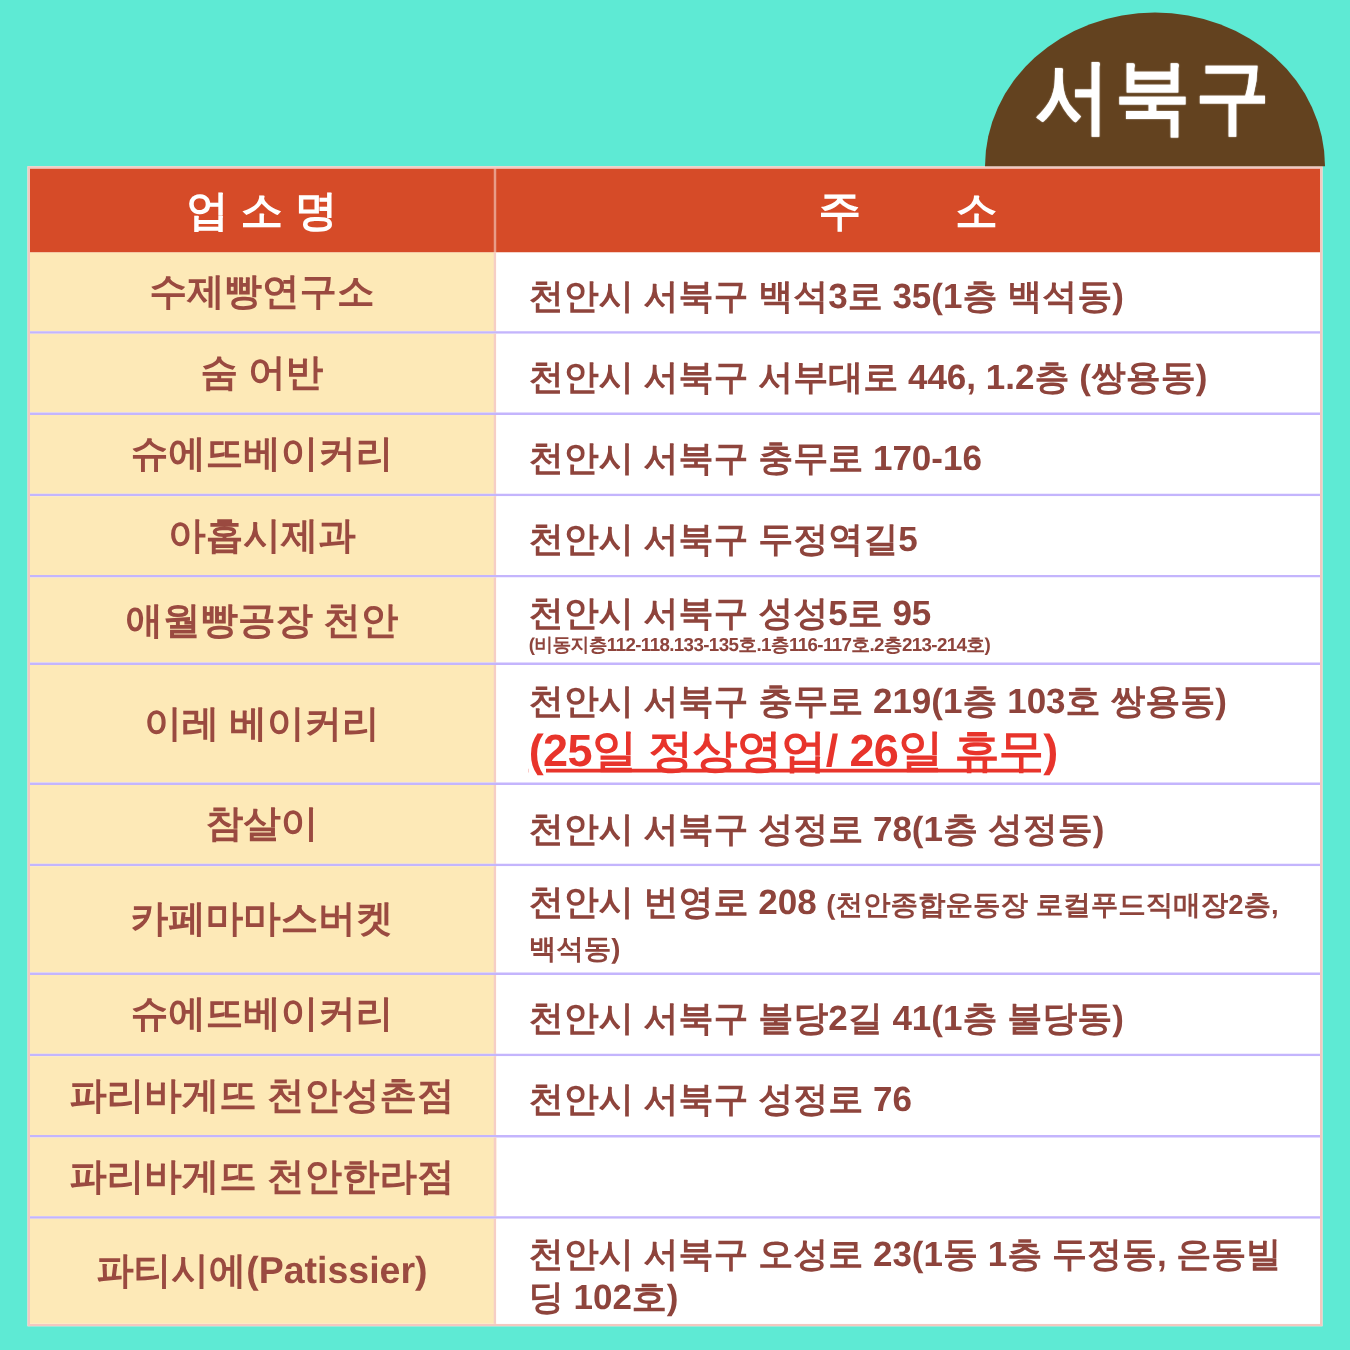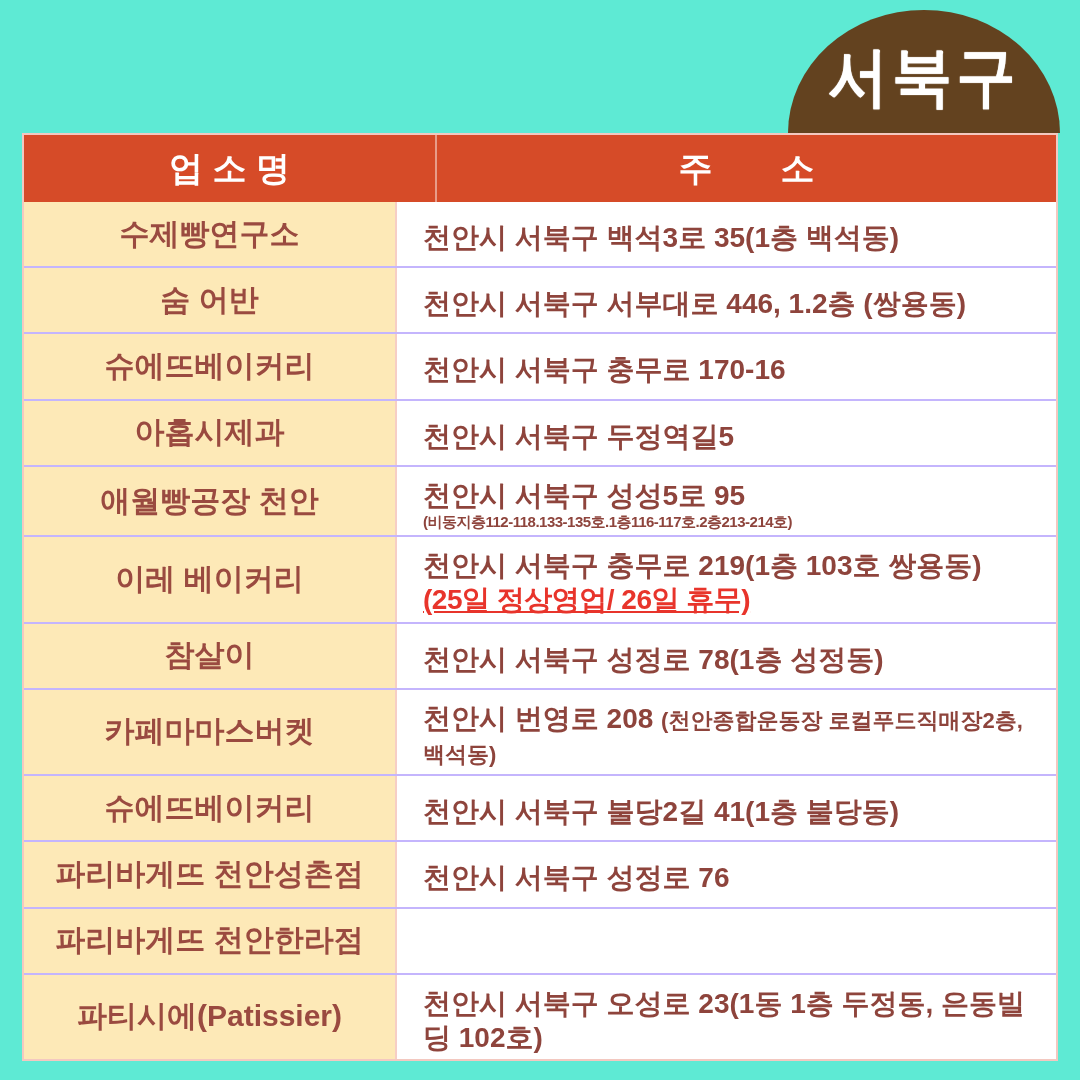--- a/index.html
+++ b/index.html
@@ -58,22 +58,22 @@
   }
   .th {
     display: flex;
     align-items: center;
     justify-content: center;
     color: #FFFFFF;
     font-size: 34px;
     font-weight: bold;
     white-space: pre;
   }
-  .th.col-name { width: 413px; border-right: 2px solid rgba(255,255,255,0.45); }
-  .th.col-addr { flex: 1; font-family: Liberation Serif, serif; }
+  .th.col-name { width: 373px; border-right: 2px solid rgba(255,255,255,0.45); }
+  .th.col-addr { flex: 1; }
   .tbody { display: flex; flex-direction: column; flex: 1; }
   .row { display: flex; flex: 1; border-top: 2px solid #c4b5fd; }
   .row:first-child { border-top: none; }
   .cell-name {
     width: 373px;
     flex: 0 0 373px;
     background: #FDE9B7;
     border-right: 2px solid #F6CEC5;
     display: flex;
     align-items: center;
@@ -94,21 +94,21 @@
     color: #8E443C;
     font-size: 28px;
     font-weight: bold;
     line-height: 1.22;
   }
   .addr-suffix { font-size: 22px; font-weight: bold; }
   .addr-line2.small { font-size: 15px; letter-spacing: -0.5px; }
   .addr-line2.alert {
     color: #E8342B;
     text-decoration: underline;
-    font-size: 28px;
+    font-size: 36px;
     letter-spacing: -0.5px;
   }
 </style>
 </head>
 <body>
 
 <div class="canvas">
 
   <div class="badge">
     <span class="badge-label">서북구</span>

